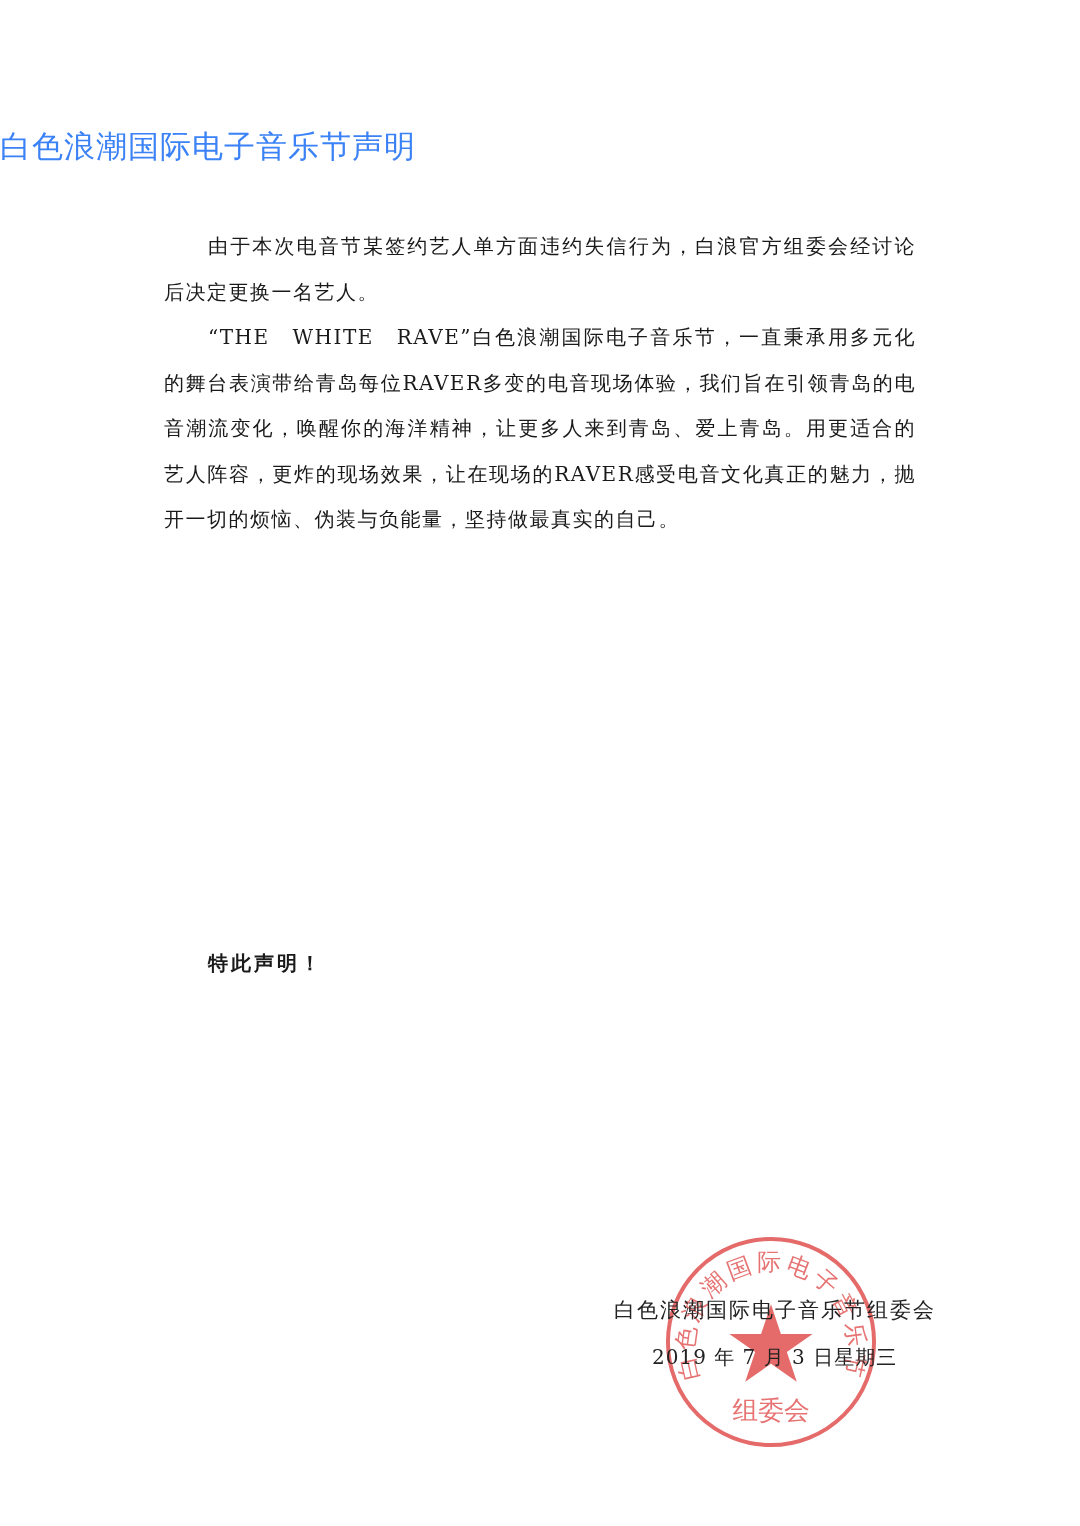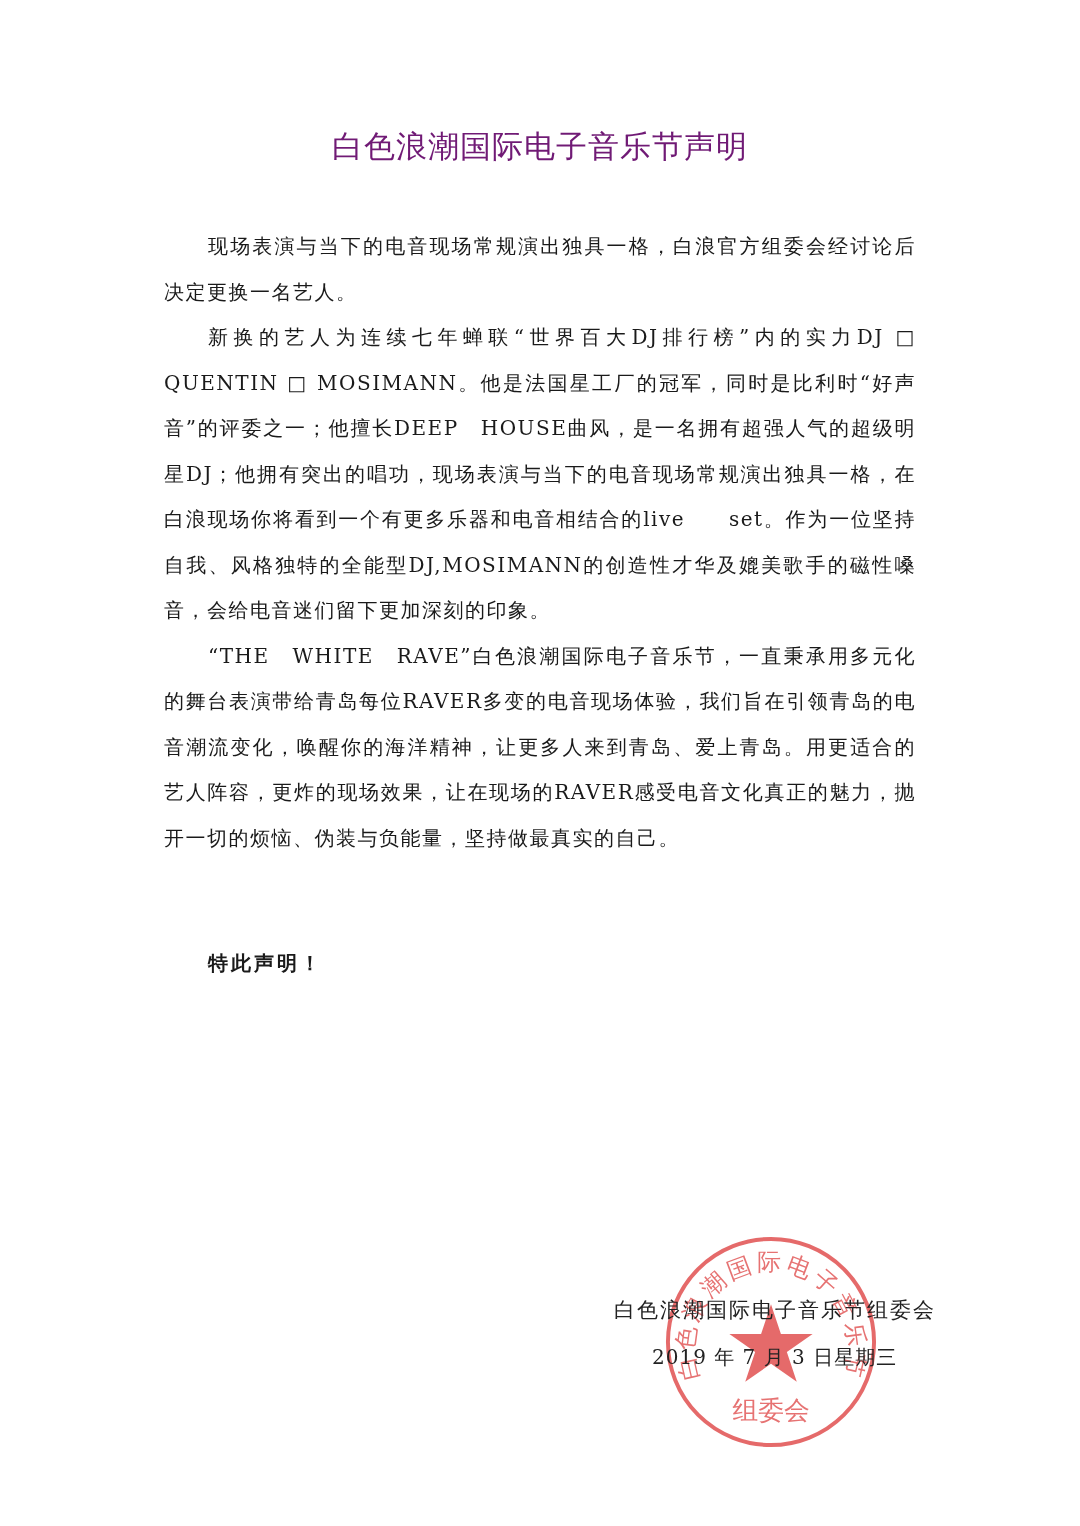--- a/index.html
+++ b/index.html
@@ -1,37 +1,36 @@
 <!DOCTYPE html>
 <html><head>
   <meta charset="utf-8">
   <style>
     html, body { margin: 0; padding: 0; background: #ffffff; }
     body { width: 1080px; height: 1526px; position: relative; overflow: hidden;
            font-family: "DejaVu Serif", "Liberation Serif", serif; color: #1a1a1a; }
-    .title { position: absolute; left: 0; right: 0; top: 126px; text-align: center;
+    .title { position: absolute; left: 0; right: 0; top: 126px; text-align: left;
              font-family: "DejaVu Sans", "Liberation Sans", sans-serif; font-size: 31px;
-             letter-spacing: 1px; color: #701a75; }
+             letter-spacing: 1px; color: #3b82f6; }
     .body-text { position: absolute; left: 164px; width: 752px; top: 224px;
                  font-size: 20px; line-height: 45.5px; letter-spacing: 1.5px; }
     .body-text p { margin: 0; text-indent: 44px; text-align: justify; }
     .closing { position: absolute; left: 208px; top: 950px; font-size: 20px; letter-spacing: 3px; font-weight: bold; }
     .stamp { position: absolute; left: 662px; top: 1233px; width: 218px; height: 218px; }
     .sig-org { position: absolute; left: 614px; top: 1296px; font-size: 21px; letter-spacing: 2px;
                font-family: "DejaVu Sans", "Liberation Sans", sans-serif; color: #222; }
     .sig-date { position: absolute; left: 652px; top: 1344px; font-size: 20px; letter-spacing: 1px; color: #222; }
   </style>
 </head>
 <body>
 
 <div class="title">白色浪潮国际电子音乐节声明</div>
 
 <div class="body-text">
-  <p>现场表演与当下的电音现场常规演出独具一格，白浪官方组委会经讨论后决定更换一名艺人。</p>
-  <p>新换的艺人为连续七年蝉联“世界百大DJ排行榜”内的实力DJ □ QUENTIN □ MOSIMANN。他是法国星工厂的冠军，同时是比利时“好声音”的评委之一；他擅长DEEP　HOUSE曲风，是一名拥有超强人气的超级明星DJ；他拥有突出的唱功，现场表演与当下的电音现场常规演出独具一格，在白浪现场你将看到一个有更多乐器和电音相结合的live　　set。作为一位坚持自我、风格独特的全能型DJ,MOSIMANN的创造性才华及媲美歌手的磁性嗓音，会给电音迷们留下更加深刻的印象。</p>
+  <p>由于本次电音节某签约艺人单方面违约失信行为，白浪官方组委会经讨论后决定更换一名艺人。</p>
   <p>“THE　WHITE　RAVE”白色浪潮国际电子音乐节，一直秉承用多元化的舞台表演带给青岛每位RAVER多变的电音现场体验，我们旨在引领青岛的电音潮流变化，唤醒你的海洋精神，让更多人来到青岛、爱上青岛。用更适合的艺人阵容，更炸的现场效果，让在现场的RAVER感受电音文化真正的魅力，抛开一切的烦恼、伪装与负能量，坚持做最真实的自己。</p>
 </div>
 
 <div class="closing">特此声明！</div>
 
 <svg class="stamp" viewBox="0 0 220 220">
   <defs>
     <path id="arc" d="M 40 150 A 78 78 0 1 1 180 150"></path>
   </defs>
   <circle cx="110" cy="110" r="104" fill="none" stroke="#e05050" stroke-width="4" opacity="0.85"></circle>

